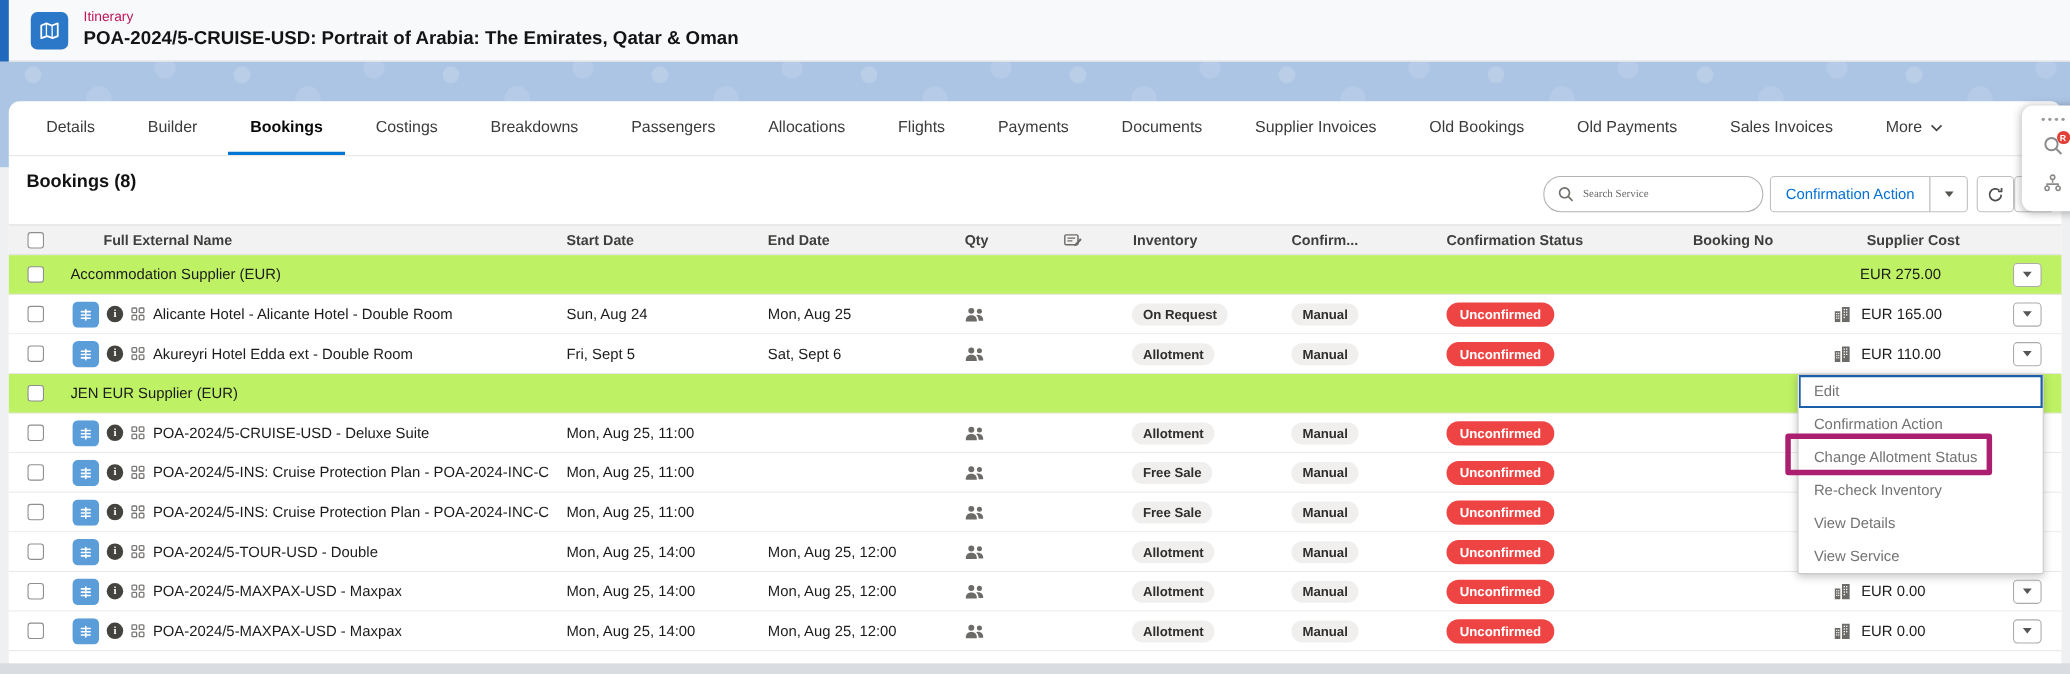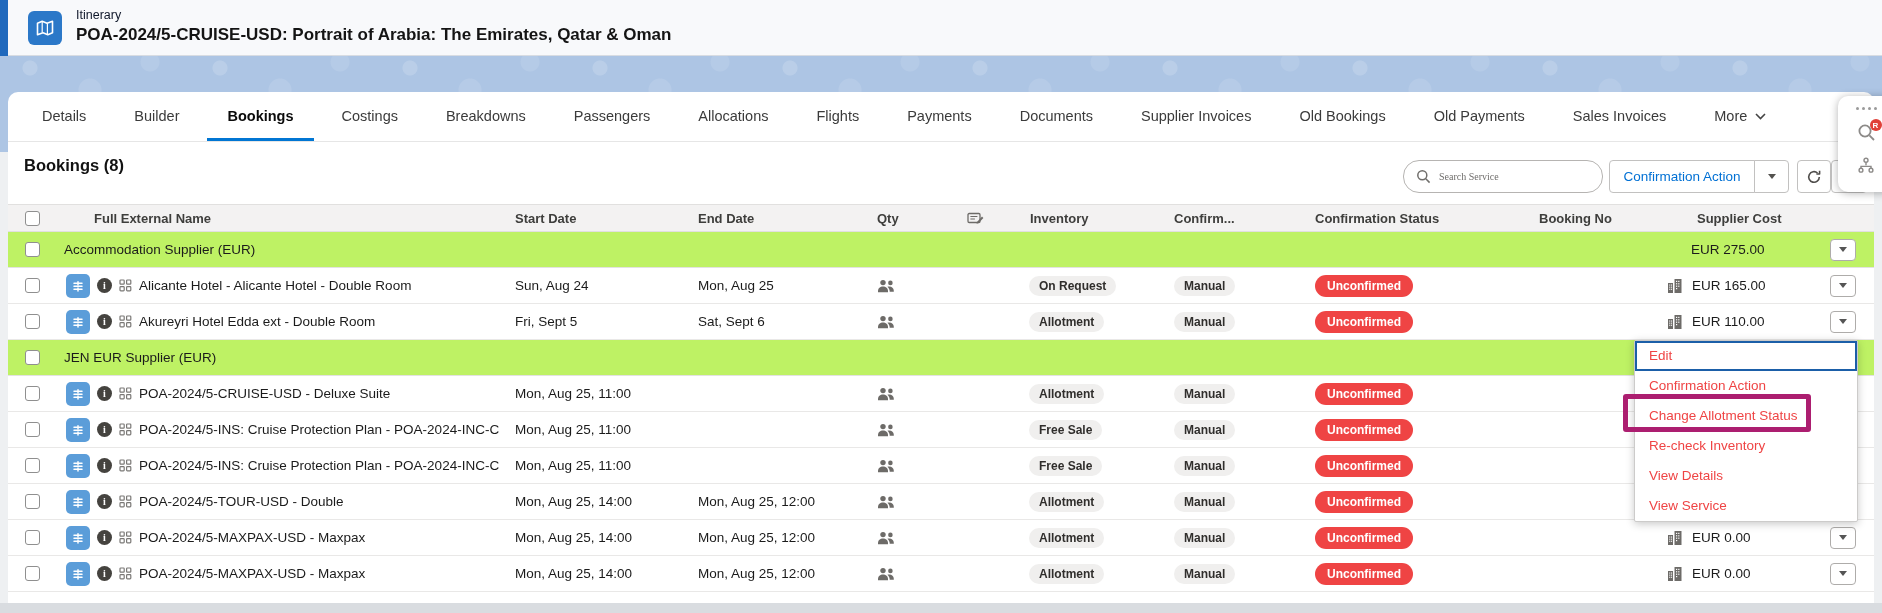--- a/index.html
+++ b/index.html
@@ -5,21 +5,21 @@
   * { margin:0; padding:0; box-sizing:border-box; }
   html,body { width:1882px; height:613px; overflow:hidden; }
   body { font-family:"Liberation Sans","DejaVu Sans",sans-serif; background:#eef0f2; }
   .page { position:relative; width:1882px; height:613px; overflow:hidden; }
 
   
   .app-header { position:absolute; left:0; top:0; width:1882px; height:56px; background:#f8f9fb; border-bottom:1px solid #d8dce2; z-index:5; }
   .left-accent { position:absolute; left:0; top:0; width:8px; height:56px; background:#2069bd; }
   .record-icon { position:absolute; left:28px; top:11px; width:34px; height:34px; border-radius:6px; background:#2b78c8; display:flex; align-items:center; justify-content:center; }
   .record-meta { position:absolute; left:76px; top:8px; }
-  .record-type { font-size:12.5px; color:#0f172a; }
+  .record-type { font-size:12.5px; color:#be185d; }
   .record-title { font-size:17px; font-weight:700; color:#141414; margin-top:3px; white-space:nowrap; }
   .header-actions { position:absolute; right:22px; top:13px; display:flex; }
   .hbtn { height:33px; background:#fff; border:1px solid #c2c1c0; color:#0170d4; font-size:13.5px; padding:0 16px; cursor:pointer; white-space:nowrap; display:flex; align-items:center; justify-content:center; font-family:inherit; }
   .hbtn + .hbtn { border-left:none; }
   .hbtn:first-child { border-radius:4px 0 0 4px; }
   .hbtn.caret-btn { border-radius:0 4px 4px 0; width:36px; padding:0; }
   .caret { width:0; height:0; border-left:4.5px solid transparent; border-right:4.5px solid transparent; border-top:5px solid #54524f; display:inline-block; }
 
   
   .blue-band { position:absolute; left:0; top:56px; width:1882px; height:96px; background-color:#adc5e4;
@@ -76,21 +76,21 @@
   .act-btn { width:26px; height:22px; border:1px solid #aeacaa; border-radius:4px; background:#fff; display:flex; align-items:center; justify-content:center; cursor:pointer; }
   .act-btn .caret { border-top-color:#555; }
 
   
   .svc-icon { width:24px; height:24px; border-radius:5px; background:#5b9dd9; display:flex; align-items:center; justify-content:center; flex:none; }
   .info-icon { width:15px; height:15px; border-radius:50%; background:#45433f; color:#fff; font-size:10px; font-weight:700; display:flex; align-items:center; justify-content:center; flex:none; font-family:"Liberation Serif",serif; }
   .name-text { overflow:hidden; text-overflow:ellipsis; }
 
   
   .context-menu { position:absolute; left:1634px; top:340px; width:224px; background:#fff; border:1px solid #cccbca; border-radius:2px; box-shadow:0 2px 8px rgba(0,0,0,.22); z-index:20; }
-  .menu-item { height:30px; line-height:30px; padding-left:14px; font-size:13.5px; color:#ef4444; cursor:pointer; white-space:nowrap; }
+  .menu-item { height:30px; line-height:30px; padding-left:14px; font-size:13.5px; color:#737373; cursor:pointer; white-space:nowrap; }
   .menu-item.focused { box-shadow:inset 0 0 0 2px #1b5fa8; }
   .annotation { position:absolute; left:1623px; top:394px; width:188px; height:38px; border:5px solid #ac1e70; border-radius:3px; z-index:25; pointer-events:none; }
 
   
   .utility-panel { position:absolute; left:1838px; top:96px; width:56px; height:96px; background:#fff; border-radius:10px; box-shadow:0 1px 8px rgba(0,0,0,.3); z-index:30; display:flex; flex-direction:column; align-items:center; padding-top:9px; gap:11px; }
   .drag-dots { display:flex; gap:3px; cursor:grab; padding:2px; }
   .drag-dots i { width:3px; height:3px; border-radius:50%; background:#9a9a9a; }
   .util-search { position:relative; cursor:pointer; }
   .badge-r { position:absolute; top:-4px; right:-6px; width:12px; height:12px; border-radius:50%; background:#e04038; color:#fff; font-size:8px; font-weight:700; font-style:normal; display:flex; align-items:center; justify-content:center; }
 </style>

